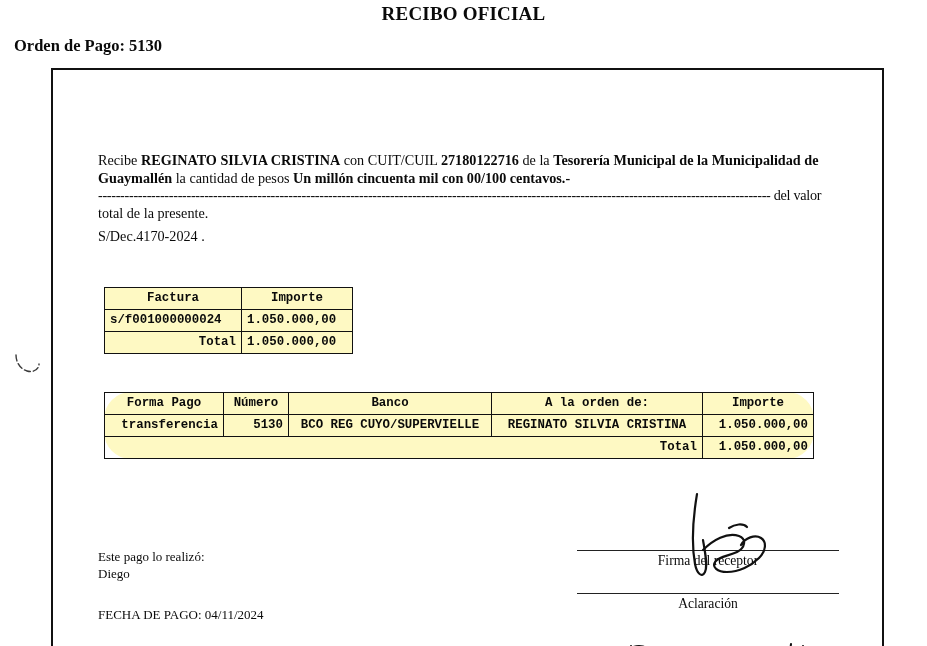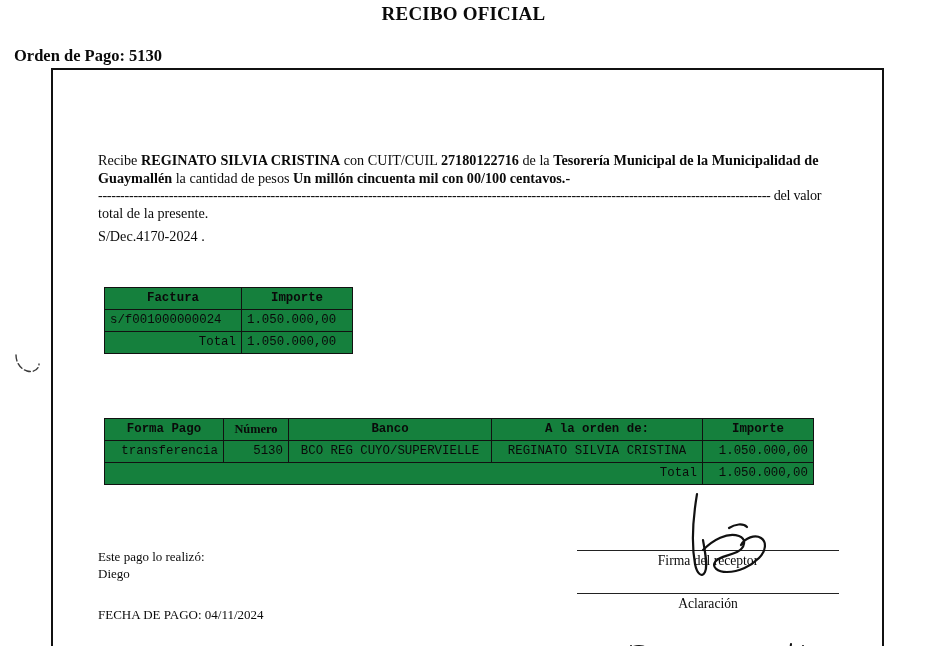--- a/index.html
+++ b/index.html
@@ -36,21 +36,20 @@
   .hdr-row {
     position: absolute;
     top: 36px;
     left: 14px;
     width: 899px;
     display: flex;
     justify-content: space-between;
     align-items: baseline;
     font-size: 16.5px;
     font-weight: bold;
-    margin-top: 10px;
   }
   .hdr-left { white-space: nowrap; }
   .hdr-right { white-space: nowrap; }
 
   
   .frame {
     position: absolute;
     left: 51px;
     top: 68px;
     width: 833px;
@@ -96,45 +95,45 @@
     line-height: 16px;
   }
   .cap1 { left: 45px; top: 199px; }
   .cap2 { left: 45px; top: 317px; }
 
   table.grid {
     position: absolute;
     border-collapse: collapse;
     font-family: "Liberation Mono", "DejaVu Sans Mono", monospace;
     font-size: 12.4px;
-    background: #15803d;
+    background: #fef9c3;
   }
   table.grid td, table.grid th {
     border: 1.6px solid #111;
     padding: 3px 5px;
-    font-weight: normal;
+    font-weight: bold;
     white-space: nowrap;
     line-height: 15px;
   }
   table.grid th {
     text-align: center;
     font-weight: bold;
   }
 
   
   #tbl-facturas { left: 51px; top: 217px; }
   #tbl-facturas .c-fact { width: 126px; }
   #tbl-facturas .c-imp  { width: 100px; }
   #tbl-facturas td.val-left  { text-align: left; }
   #tbl-facturas td.val-right { text-align: right; }
 
   
-  #tbl-valores { left: 51px; top: 348px; }
+  #tbl-valores { left: 51px; top: 322px; border-radius: 27px; }
   #tbl-valores .c-forma  { width: 108px; }
-  #tbl-valores .c-num    { width: 54px; font-family: Liberation Serif, serif; }
+  #tbl-valores .c-num    { width: 54px; }
   #tbl-valores .c-banco  { width: 192px; }
   #tbl-valores .c-orden  { width: 200px; }
   #tbl-valores .c-importe{ width: 100px; }
   #tbl-valores td.cellL { text-align: right; }
   #tbl-valores td.cellR { text-align: right; }
   #tbl-valores td.cellC { text-align: center; }
 
   
   .foot-left {
     position: absolute;

